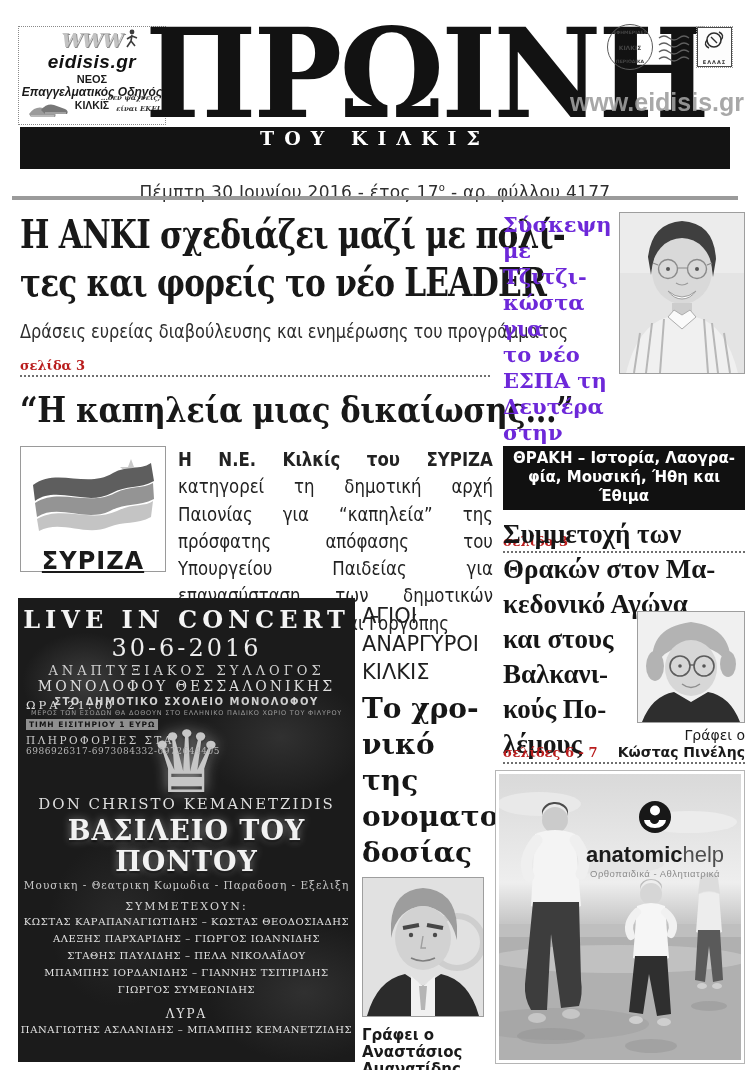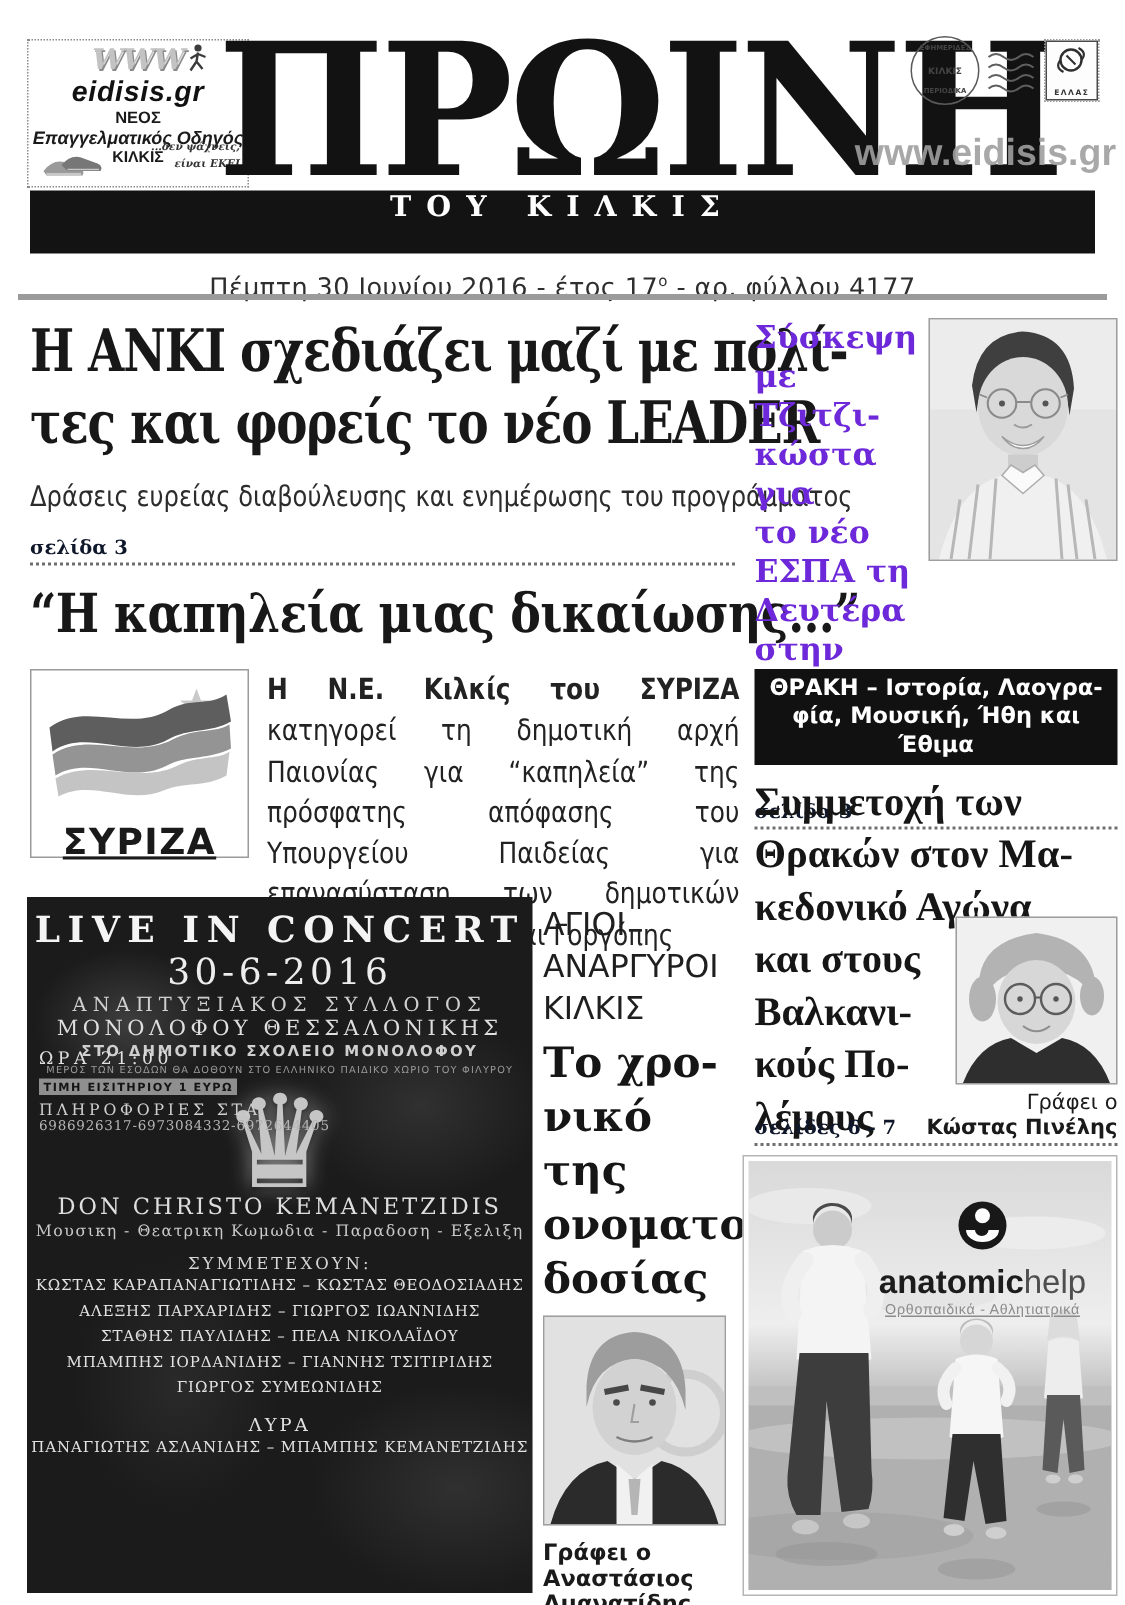--- a/index.html
+++ b/index.html
@@ -43,21 +43,21 @@
   .subtitle-bar { position:absolute; left:20px; top:127px; width:710px; height:42px;
     background:#131313; color:#fff; text-align:center; line-height:28px;
     font:700 19px "DejaVu Serif", serif; letter-spacing:10px; }
   .dateline { position:absolute; left:0; top:162px; width:750px; text-align:center;
     font:400 17px "DejaVu Sans", sans-serif; color:#2e2e2e; letter-spacing:.3px;margin-top:20px; }
   .dateline sup { font-size:10px; }
   .top-rule { position:absolute; left:12px; top:196px; width:726px; height:4px; background:#9b9b9b; }
 
   
   .dot { border-bottom:2px dotted #6f6f6f; height:2px; }
-  .pageref { font:700 13px "DejaVu Serif", serif; color:#0f172a; }
+  .pageref { font:700 13px "DejaVu Serif", serif; color:#b91c1c; }
   .cx80 { transform:scaleX(.8); transform-origin:0 0; white-space:nowrap; }
   .cx85 { transform:scaleX(.85); transform-origin:0 0; white-space:nowrap; }
   .photo-frame { border:1px solid #9e9e9e; background:#e8e8e8; overflow:hidden; }
 
   
   .lead { position:absolute; left:20px; top:210px; width:472px; }
   .lead-hl { font:700 39px "DejaVu Serif", serif; line-height:1.24; letter-spacing:-1px; color:#181818; }
   .lead-sub { margin-top:13px; font:400 19px "DejaVu Sans", sans-serif; color:#2c2c2c;
     width:118%; transform:scaleX(.85); transform-origin:0 0; white-space:nowrap; }
   .lead-ref { margin-top:16px; }
@@ -134,21 +134,21 @@
 
   
   .ad { position:absolute; left:495px; top:770px; width:250px; height:294px;
     border:1px solid #b5b5b5; background:#fff; padding:3px; }
   .ad-photo { position:relative; width:100%; height:100%; overflow:hidden;
     background:linear-gradient(#d9d9d9 0%, #eeeeee 38%, #c6c6c6 52%, #b9b9b9 70%, #a9a9a9 100%); }
   .ad-logo { position:absolute; right:6px; top:26px; width:160px; text-align:center; }
   .ad-brand { margin-top:4px; font:400 22px "Liberation Sans", sans-serif; color:#1c1c1c; }
   .ad-brand b { font-weight:700; }
   .ad-brand .lt { color:#4e4e4e; font-weight:400; }
-  .ad-sub { font:400 9.5px "Liberation Sans", sans-serif; color:#8b8b8b; letter-spacing:.5px;text-decoration:underline; }
+  .ad-sub { font:400 9.5px "Liberation Sans", sans-serif; color:#8b8b8b; letter-spacing:.5px; }
   .beach-svg { position:absolute; inset:0; }
 </style>
 </head>
 <body>
 
 <div class="page">
 
   <div class="logo-box">
     <div class="www-row">
       <span class="www-word">WWW</span>
@@ -308,20 +308,21 @@
     <div class="po-venue">ΣΤΟ ΔΗΜΟΤΙΚΟ ΣΧΟΛΕΙΟ ΜΟΝΟΛΟΦΟΥ</div>
     <div class="po-note">ΜΕΡΟΣ ΤΩΝ ΕΣΟΔΩΝ ΘΑ ΔΟΘΟΥΝ ΣΤΟ ΕΛΛΗΝΙΚΟ ΠΑΙΔΙΚΟ ΧΩΡΙΟ ΤΟΥ ΦΙΛΥΡΟΥ</div>
     <div class="po-info">
       <div class="po-time">ΩΡΑ 21:00</div>
       <div class="po-ticket">ΤΙΜΗ ΕΙΣΙΤΗΡΙΟΥ 1 ΕΥΡΩ</div>
       <div class="po-infolabel">ΠΛΗΡΟΦΟΡΙΕΣ ΣΤΑ</div>
       <div class="po-phones">6986926317-6973084332-6972644405</div>
     </div>
     <div class="po-crown">♛</div>
     <div class="po-artist">DON CHRISTO KEMANETZIDIS</div>
+    <div class="po-show">ΒΑΣΙΛΕΙΟ ΤΟΥ ΠΟΝΤΟΥ</div>
     <div class="po-tag">Μουσικη - Θεατρικη Κωμωδια - Παραδοση - Εξελιξη</div>
     <div class="po-partlabel">ΣΥΜΜΕΤΕΧΟΥΝ:</div>
     <div class="po-name">ΚΩΣΤΑΣ ΚΑΡΑΠΑΝΑΓΙΩΤΙΔΗΣ – ΚΩΣΤΑΣ ΘΕΟΔΟΣΙΑΔΗΣ</div>
     <div class="po-name">ΑΛΕΞΗΣ ΠΑΡΧΑΡΙΔΗΣ – ΓΙΩΡΓΟΣ ΙΩΑΝΝΙΔΗΣ</div>
     <div class="po-name">ΣΤΑΘΗΣ ΠΑΥΛΙΔΗΣ – ΠΕΛΑ ΝΙΚΟΛΑΪΔΟΥ</div>
     <div class="po-name">ΜΠΑΜΠΗΣ ΙΟΡΔΑΝΙΔΗΣ – ΓΙΑΝΝΗΣ ΤΣΙΤΙΡΙΔΗΣ</div>
     <div class="po-name">ΓΙΩΡΓΟΣ ΣΥΜΕΩΝΙΔΗΣ</div>
     <div class="po-lyra">ΛΥΡΑ</div>
     <div class="po-name">ΠΑΝΑΓΙΩΤΗΣ ΑΣΛΑΝΙΔΗΣ – ΜΠΑΜΠΗΣ ΚΕΜΑΝΕΤΖΙΔΗΣ</div>
 

